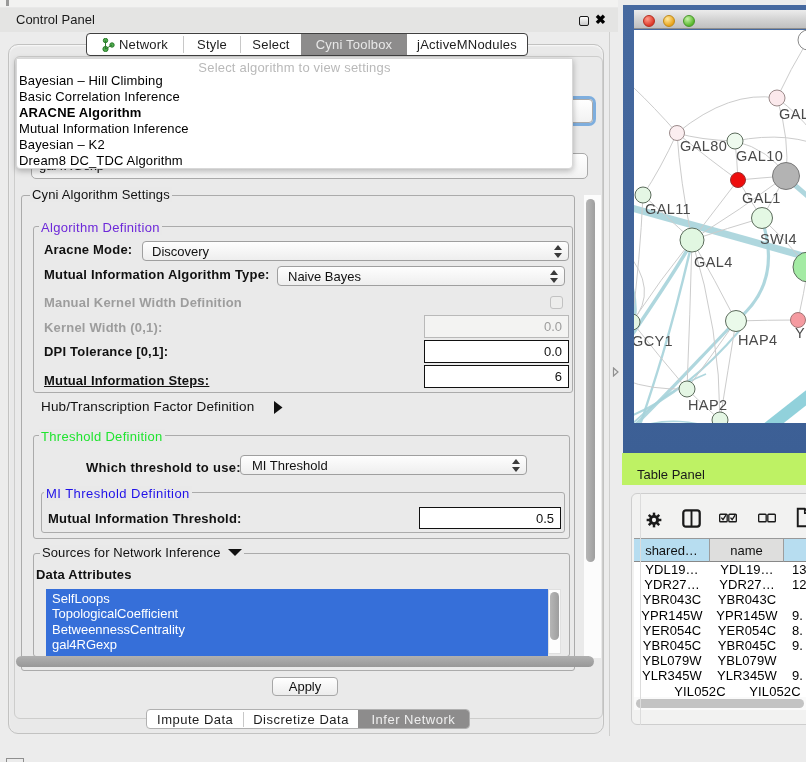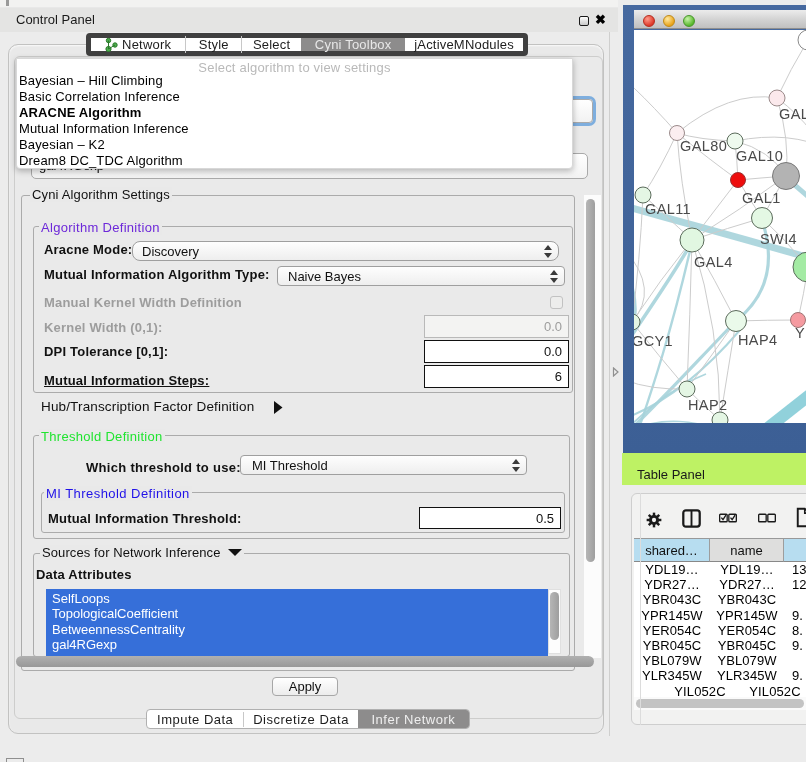--- a/index.html
+++ b/index.html
@@ -14,21 +14,21 @@
 
 #cp { left:0; top:8px; width:618px; height:754px; background:#ececec; }
 #cptitle { left:0; top:0; width:618px; height:24px; background:#e4e4e3; color:#1a1a1a; font-size:13px; line-height:24px; padding-left:16px; }
 #cpfloat { left:579px; top:8px; width:10px; height:10px; border:1.5px solid #1a1a1a; border-radius:2px; background:linear-gradient(180deg,#fdfdfd,#c9c9c9); }
 #cpclose { left:595px; top:4px; width:14px; height:14px; font-size:13px; font-weight:bold; color:#000; }
 
 
 #pane { left:8px; top:36px; width:596px; height:690px; background:#e9e9e9; border:1px solid #c2c2c1; border-radius:10px; box-shadow:inset 0 1px 2px rgba(255,255,255,.8); }
 
 
-#tabs { left:86px; top:25px; width:442px; height:23px; background:#ffffff; border:5px solid #404040; border-radius:4px; display:flex; align-items:center; font-size:13px; color:#1d1d1d; letter-spacing:0.2px; }
+#tabs { left:86px; top:25px; width:442px; height:23px; background:#ffffff; border:1px solid #404040; border-radius:4px; display:flex; align-items:center; font-size:13px; color:#1d1d1d; letter-spacing:0.2px; }
 #tabs .seg { height:100%; display:flex; align-items:center; justify-content:center; position:relative;}
 #tabs .sep { width:1px; height:17px; background:#c8c8c8; }
 #tabs .sel { background:#8d8c8c; color:#e8e8e8; }
 
 
 #dd { left:16px; top:49.5px; width:557px; height:111px; background:#ffffff; border:1px solid #d8d8d8; border-radius:0 0 4px 4px; box-shadow:0 2px 6px rgba(0,0,0,0.28); z-index:40; font-size:13px; letter-spacing:0.15px; }
 #ddhint { position:absolute; left:0; top:1px; width:100%; text-align:center; color:#b9b9b9; font-size:13px; letter-spacing:0.2px; }
 #dd .it { position:absolute; left:2px; white-space:nowrap; color:#000; }
 
 
@@ -123,21 +123,21 @@
   </div>
 
   <div class="group" style="left:21px; top:187px; width:554px; height:476px;">
     <div class="gtitle" style="color:#111; left:8px; letter-spacing:0.15px;">Cyni Algorithm Settings</div>
   </div>
 
   <div class="group" style="left:33px; top:218px; width:540px; height:167px;">
     <div class="gtitle" style="color:#6d28d9; top:-7px;">Algorithm Definition</div>
   </div>
   <div class="lbl" style="left:44px; top:234px;">Aracne Mode:</div>
-  <div class="combo" style="left:132px; top:233px; width:427px; height:20px;border-radius:8px;">
+  <div class="combo" style="left:142px; top:233px; width:427px; height:20px;">
       <span style="position:absolute; left:9px; top:2px;">Discovery</span>
       <span class="ar"></span>
     </div>
   <div class="lbl" style="left:44px; top:259px;">Mutual Information Algorithm Type:</div>
   <div class="combo" style="left:277px; top:258px; width:288px; height:20px;">
       <span style="position:absolute; left:10px; top:2px;">Naive Bayes</span>
       <span class="ar"></span>
     </div>
   <div class="lbl dis" style="left:44px; top:287px;">Manual Kernel Width Definition</div>
   <div class="abs" style="left:550px; top:288px; width:13px; height:13px; background:#ededec; border:1px solid #c2c2c2; border-radius:3px;"></div>

